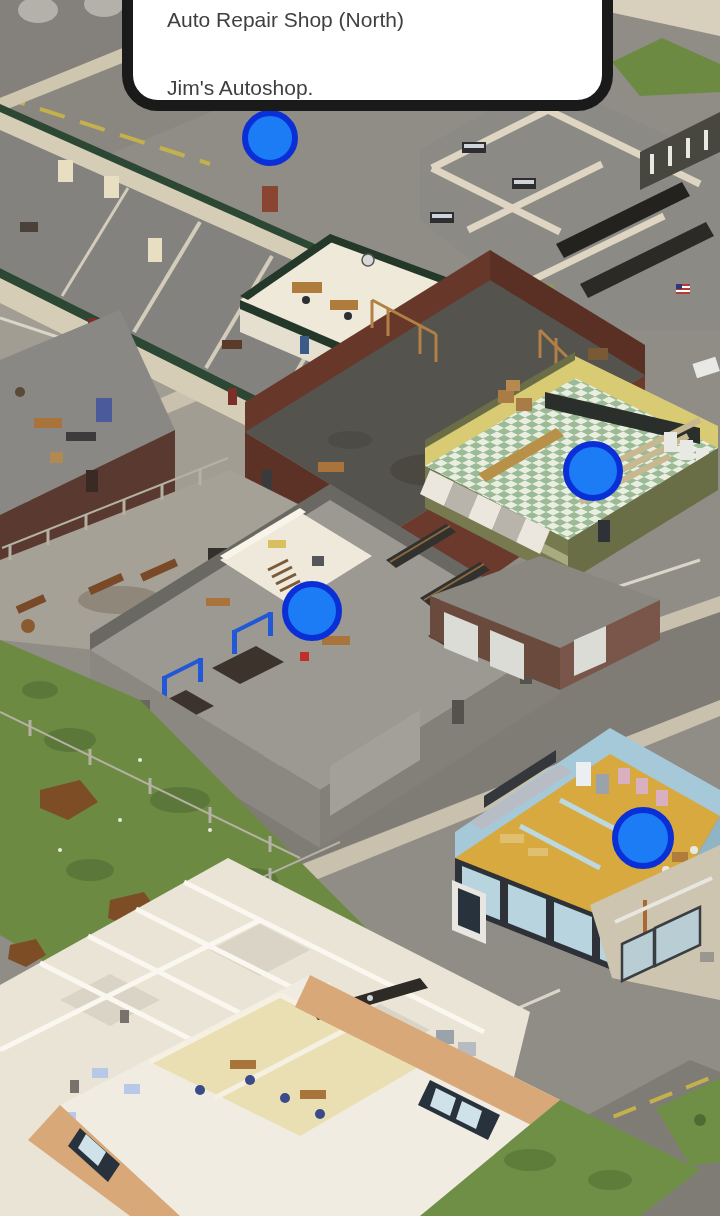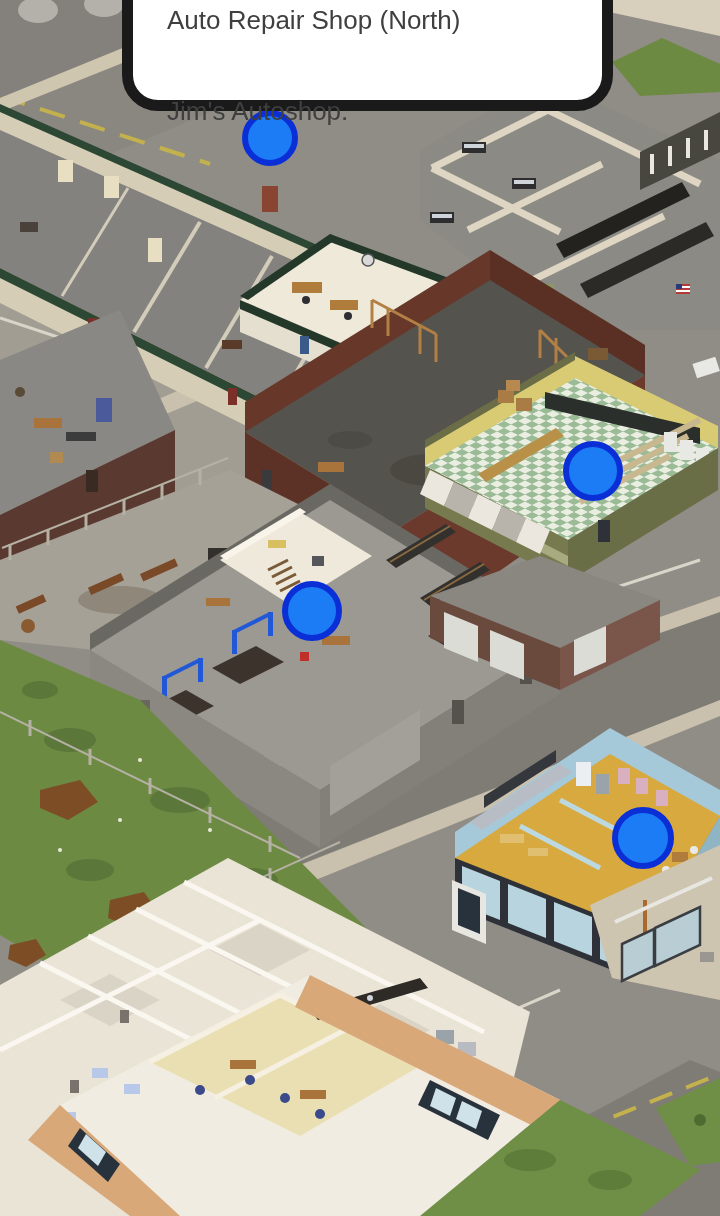--- a/index.html
+++ b/index.html
@@ -2,23 +2,23 @@
 <html><head>
 <meta charset="utf-8">
 <style>
   html,body{margin:0;padding:0;background:#222;}
   .screen{position:relative;width:720px;height:1216px;overflow:hidden;
           font-family:"Liberation Sans",sans-serif;background:#908d86;}
   .screen svg{position:absolute;left:0;top:0;display:block;}
   .tooltip{position:absolute;left:122px;top:-40px;width:491px;height:151px;
            box-sizing:border-box;border:11px solid #1a1a1a;border-radius:36px;
            background:#ffffff;padding:37px 10px 0 34px;z-index:5;}
-  .tooltip .l1,.tooltip .l2{font-size:26px;line-height:24px;color:#3f3f3f;
+  .tooltip .l1,.tooltip .l2{font-size:21px;line-height:24px;color:#3f3f3f;
            white-space:nowrap;}
-  .tooltip .l2{margin-top:67px;}
+  .tooltip .l2{margin-top:44px;}
 </style>
 </head>
 <body>
 
 <div class="screen">
 
 <svg width="720" height="1216" viewBox="0 0 720 1216">
   <defs>
     <pattern id="checker" width="2" height="2" patternUnits="userSpaceOnUse" patternTransform="matrix(7,3.5,-7,3.5,420,470)">
       <rect width="2" height="2" fill="#e9eee1"></rect>

